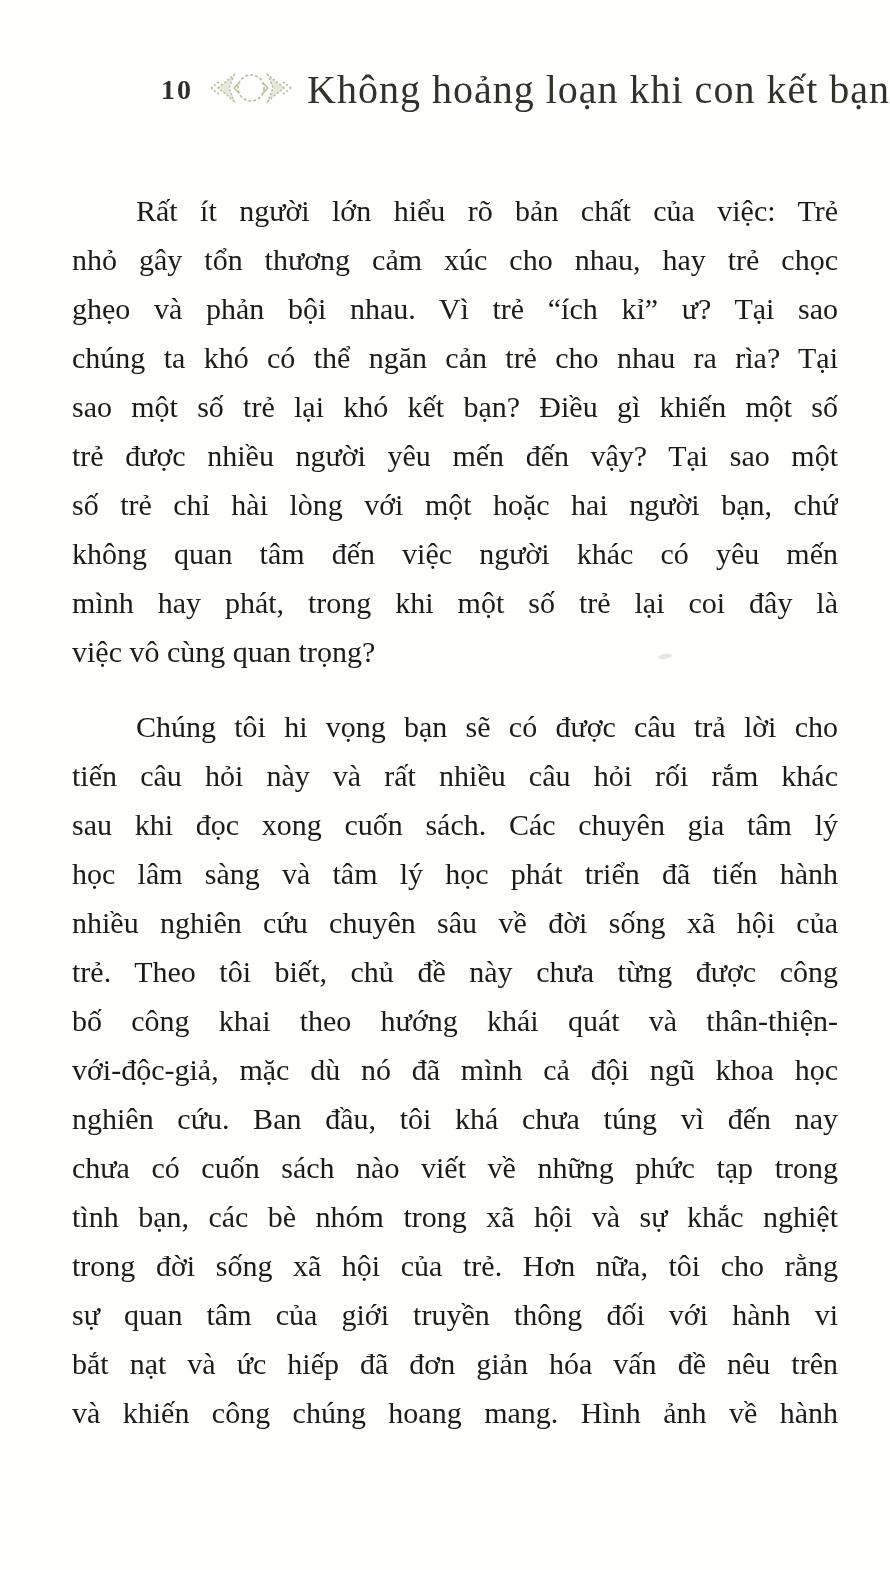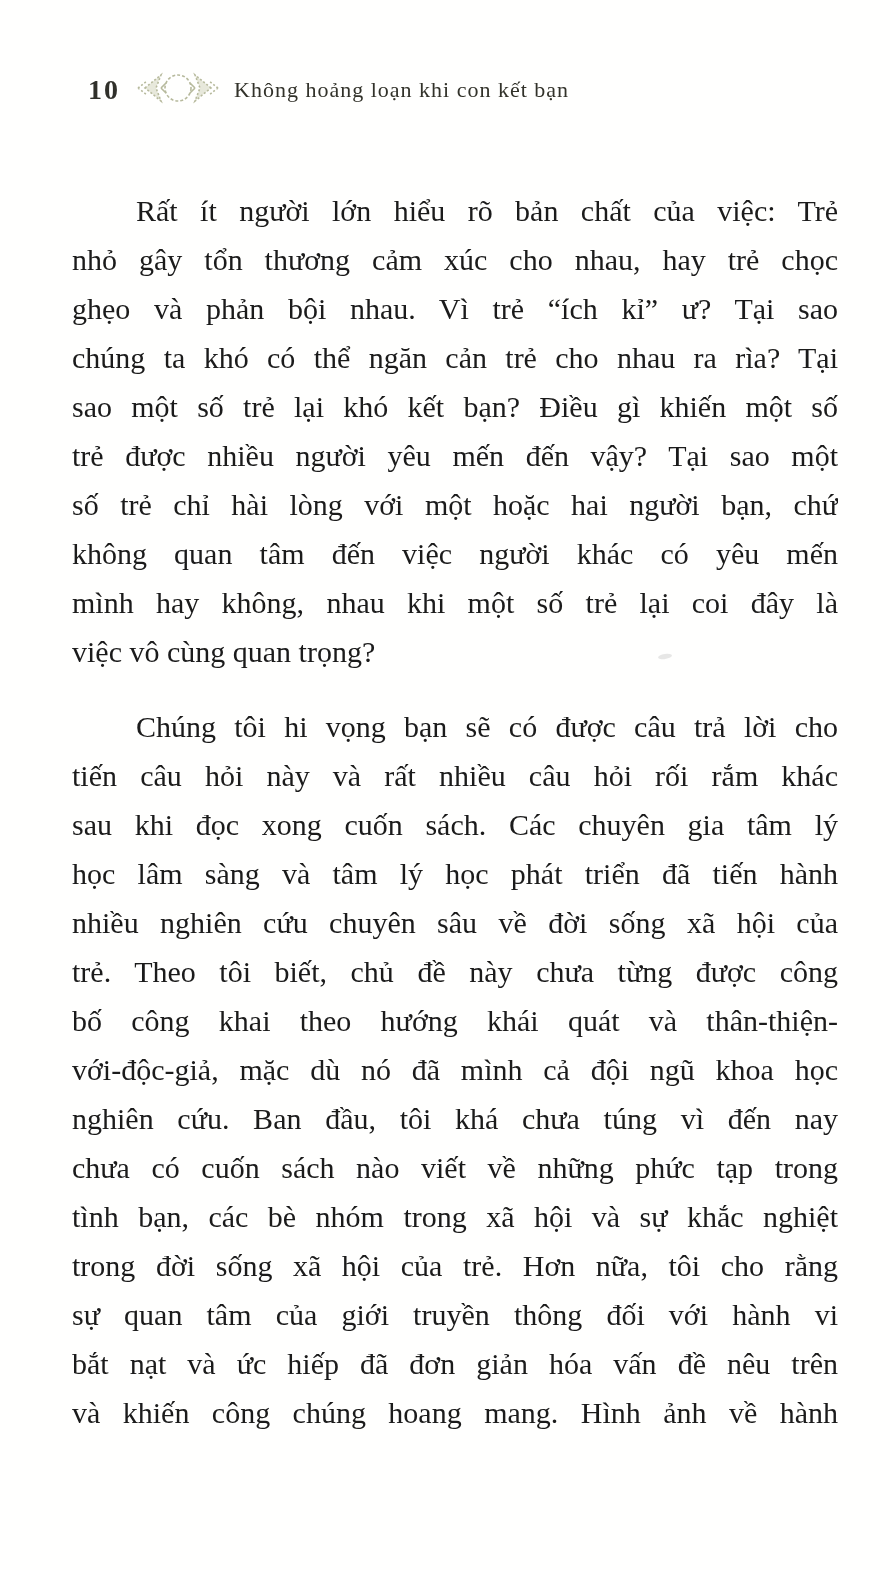--- a/index.html
+++ b/index.html
@@ -14,35 +14,36 @@
     background: #fffffe;
     overflow: hidden;
     font-family: "Liberation Serif", "DejaVu Serif", serif;
   }
   
   .running-head {
     display: flex;
     align-items: center;
     margin: 68px 0 0 88px;
     height: 44px;
+    justify-content: flex-end;
   }
   .page-number {
     font-size: 28px;
     font-weight: bold;
     letter-spacing: 2px;
     color: #30302a;
     line-height: 1;
   }
   .ornament {
     margin: 0 14px 0 16px;
     flex: 0 0 auto;
   }
   .head-title {
     margin: 0;
-    font-size: 22px;
+    font-size: 40px;
     font-weight: normal;
     letter-spacing: 1px;
     color: #32322a;
     line-height: 1;
     white-space: nowrap;
   }
   
   .body-text {
     margin: 74px 52px 0 72px; 
     width: 766px;
@@ -108,21 +109,21 @@
 
   <div class="paragraph">
         <div class="line indent">Rất ít người lớn hiểu rõ bản chất của việc: Trẻ</div>
         <div class="line">nhỏ gây tổn thương cảm xúc cho nhau, hay trẻ chọc</div>
         <div class="line">ghẹo và phản bội nhau. Vì trẻ “ích kỉ” ư? Tại sao</div>
         <div class="line">chúng ta khó có thể ngăn cản trẻ cho nhau ra rìa? Tại</div>
         <div class="line">sao một số trẻ lại khó kết bạn? Điều gì khiến một số</div>
         <div class="line">trẻ được nhiều người yêu mến đến vậy? Tại sao một</div>
         <div class="line">số trẻ chỉ hài lòng với một hoặc hai người bạn, chứ</div>
         <div class="line">không quan tâm đến việc người khác có yêu mến</div>
-        <div class="line">mình hay không, nhau khi một số trẻ lại coi đây là</div>
+        <div class="line">mình hay phát, trong khi một số trẻ lại coi đây là</div>
         <div class="line last">việc vô cùng quan trọng?</div>
       </div>
       <div class="paragraph">
         <div class="line indent">Chúng tôi hi vọng bạn sẽ có được câu trả lời cho</div>
         <div class="line">tiến câu hỏi này và rất nhiều câu hỏi rối rắm khác</div>
         <div class="line">sau khi đọc xong cuốn sách. Các chuyên gia tâm lý</div>
         <div class="line">học lâm sàng và tâm lý học phát triển đã tiến hành</div>
         <div class="line">nhiều nghiên cứu chuyên sâu về đời sống xã hội của</div>
         <div class="line">trẻ. Theo tôi biết, chủ đề này chưa từng được công</div>
         <div class="line">bố công khai theo hướng khái quát và thân-thiện-</div>

